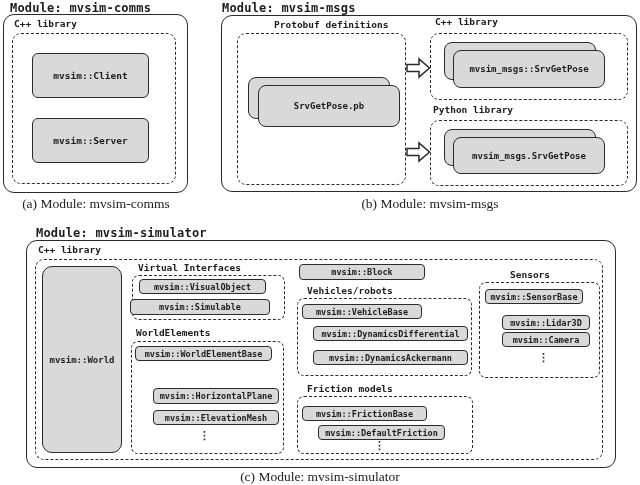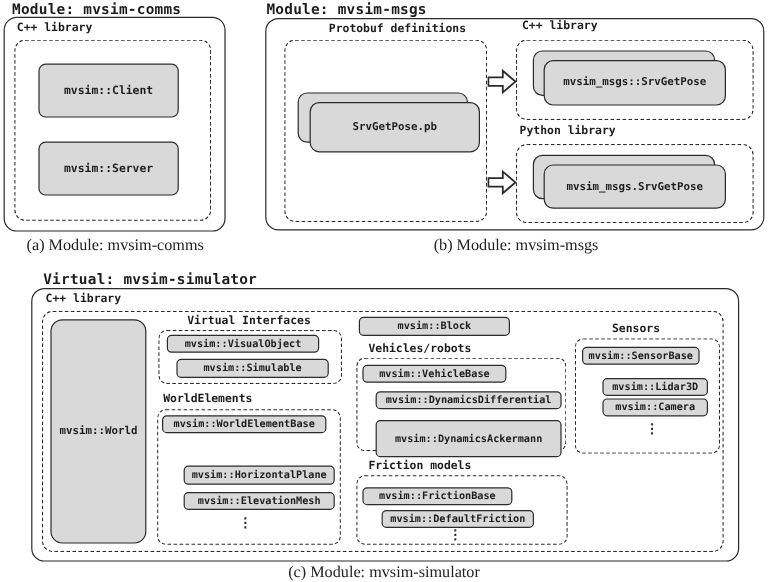--- a/index.html
+++ b/index.html
@@ -69,46 +69,46 @@
 
   <div class="abs grp-label" style="left:433px;top:104px;">Python library</div>
   <div class="abs dashedrect" style="left:430px;top:120px;width:196px;height:64px;"></div>
   <div class="abs" style="left:444px;top:129px;width:162px;height:47px;">
     <div class="sheet" style="left:0;top:0;width:152px;height:37px;"></div>
     <div class="sheet" style="left:9px;top:8px;width:152px;height:37px;">mvsim_msgs.SrvGetPose</div>
   </div>
 
   <div class="abs caption" style="left:320px;top:196px;width:220px;">(b) Module: mvsim-msgs</div>
 
-  <div class="abs panel-title" style="left:36px;top:226px;">Virtual: mvsim-simulator</div>
+  <div class="abs panel-title" style="left:36px;top:226px;">Module: mvsim-simulator</div>
   <div class="abs roundrect" style="left:26px;top:240px;width:588px;height:226px;"></div>
   <div class="abs grp-label" style="left:38px;top:244px;">C++ library</div>
   <div class="abs dashedrect" style="left:35px;top:259px;width:566px;height:199px;"></div>
 
   <div class="abs gbox-sm" style="left:42px;top:266px;width:80px;height:187px;border-radius:10px;font-size:9px;">mvsim::World</div>
 
-  <div class="abs grp-label-sm" style="left:156px;top:262px;">Virtual Interfaces</div>
+  <div class="abs grp-label-sm" style="left:138px;top:262px;">Virtual Interfaces</div>
   <div class="abs dashedrect-sm" style="left:132px;top:275px;width:151px;height:43px;"></div>
   <div class="abs gbox-sm" style="left:139px;top:279px;width:127px;height:15px;">mvsim::VisualObject</div>
-  <div class="abs gbox-sm" style="left:147px;top:299px;width:127px;height:16px;">mvsim::Simulable</div>
+  <div class="abs gbox-sm" style="left:130px;top:299px;width:140px;height:16px;">mvsim::Simulable</div>
 
   <div class="abs grp-label-sm" style="left:136px;top:327px;">WorldElements</div>
   <div class="abs dashedrect-sm" style="left:131px;top:341px;width:151px;height:111px;"></div>
   <div class="abs gbox-sm" style="left:135px;top:346px;width:137px;height:15px;">mvsim::WorldElementBase</div>
   <div class="abs gbox-sm" style="left:153px;top:388px;width:126px;height:16px;">mvsim::HorizontalPlane</div>
   <div class="abs gbox-sm" style="left:153px;top:410px;width:126px;height:15px;">mvsim::ElevationMesh</div>
   <div class="abs ellipsis" style="left:199px;top:430px;">⋮</div>
 
   <div class="abs gbox-sm" style="left:299px;top:264px;width:126px;height:16px;">mvsim::Block</div>
 
   <div class="abs grp-label-sm" style="left:307px;top:285px;">Vehicles/robots</div>
   <div class="abs dashedrect-sm" style="left:297px;top:298px;width:173px;height:76px;"></div>
   <div class="abs gbox-sm" style="left:302px;top:304px;width:120px;height:15px;">mvsim::VehicleBase</div>
   <div class="abs gbox-sm" style="left:313px;top:326px;width:155px;height:15px;">mvsim::DynamicsDifferential</div>
-  <div class="abs gbox-sm" style="left:313px;top:350px;width:155px;height:31px;">mvsim::DynamicsAckermann</div>
+  <div class="abs gbox-sm" style="left:313px;top:350px;width:155px;height:15px;">mvsim::DynamicsAckermann</div>
 
   <div class="abs grp-label-sm" style="left:307px;top:383px;">Friction models</div>
   <div class="abs dashedrect-sm" style="left:297px;top:396px;width:174px;height:56px;"></div>
   <div class="abs gbox-sm" style="left:302px;top:406px;width:125px;height:15px;">mvsim::FrictionBase</div>
   <div class="abs gbox-sm" style="left:318px;top:425px;width:127px;height:15px;">mvsim::DefaultFriction</div>
   <div class="abs ellipsis" style="left:374px;top:440px;">⋮</div>
 
   <div class="abs grp-label-sm" style="left:510px;top:269px;">Sensors</div>
   <div class="abs dashedrect-sm" style="left:479px;top:282px;width:119px;height:94px;"></div>
   <div class="abs gbox-sm" style="left:485px;top:289px;width:98px;height:15px;">mvsim::SensorBase</div>

